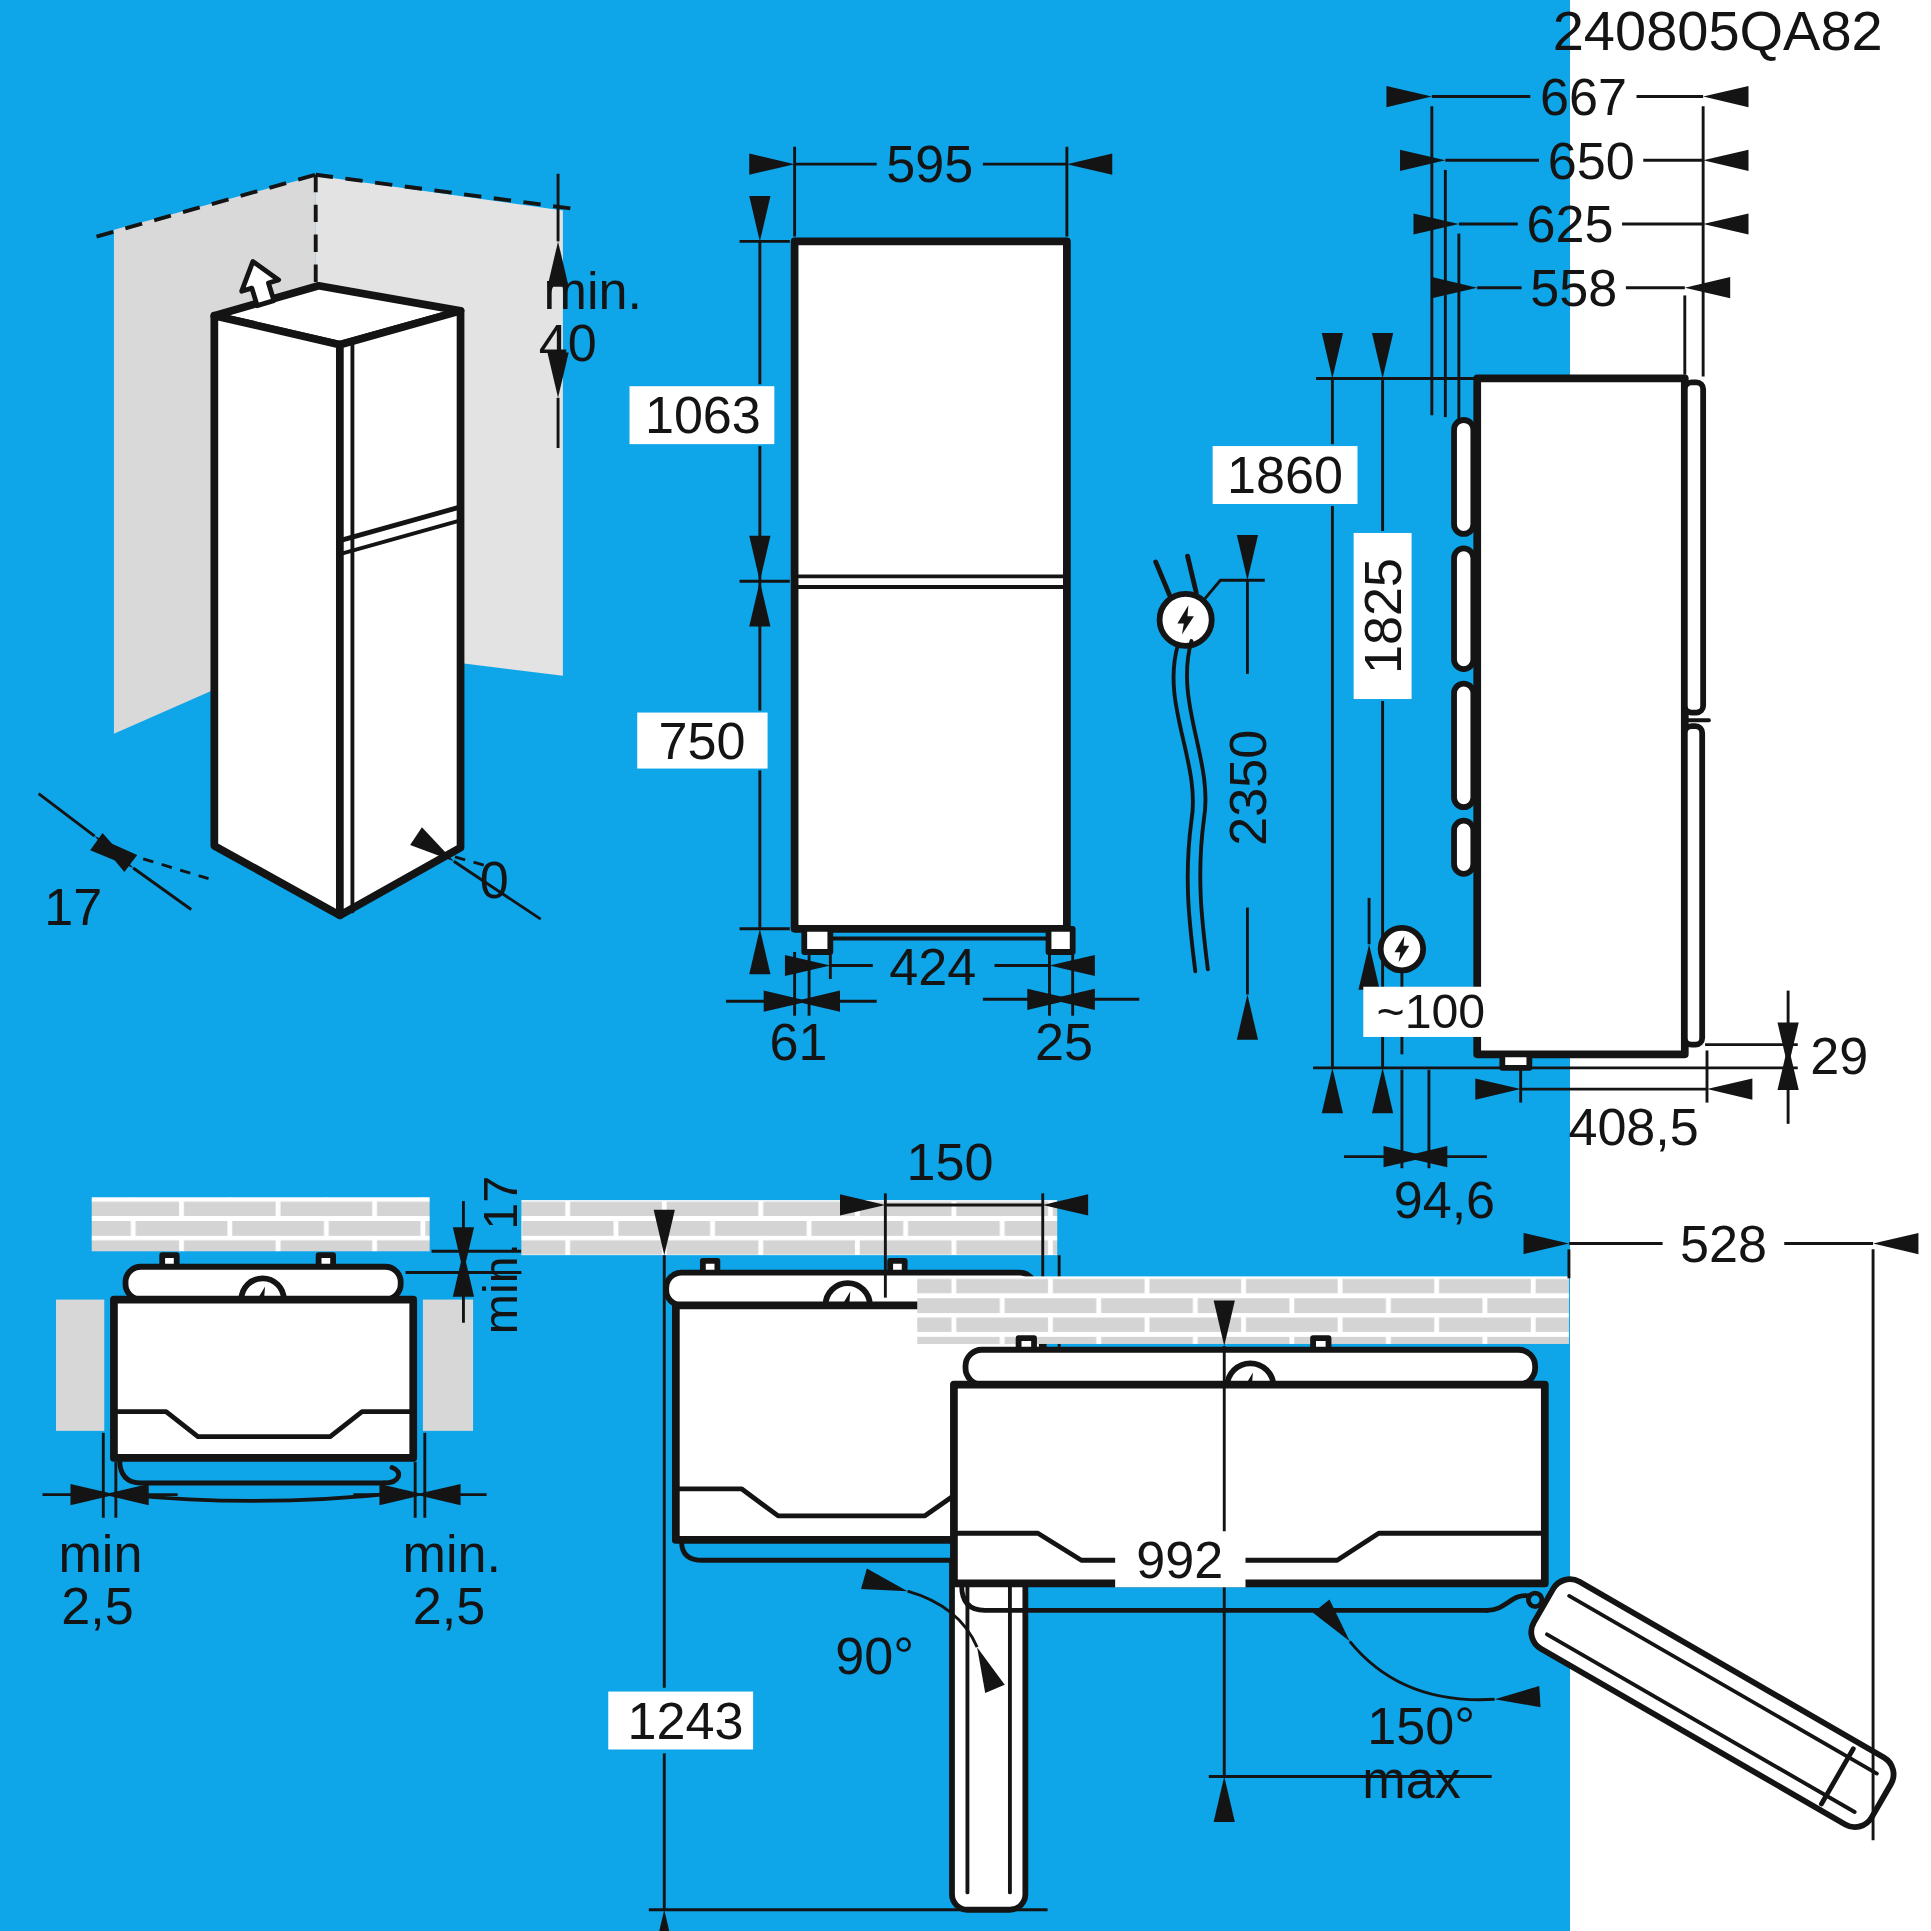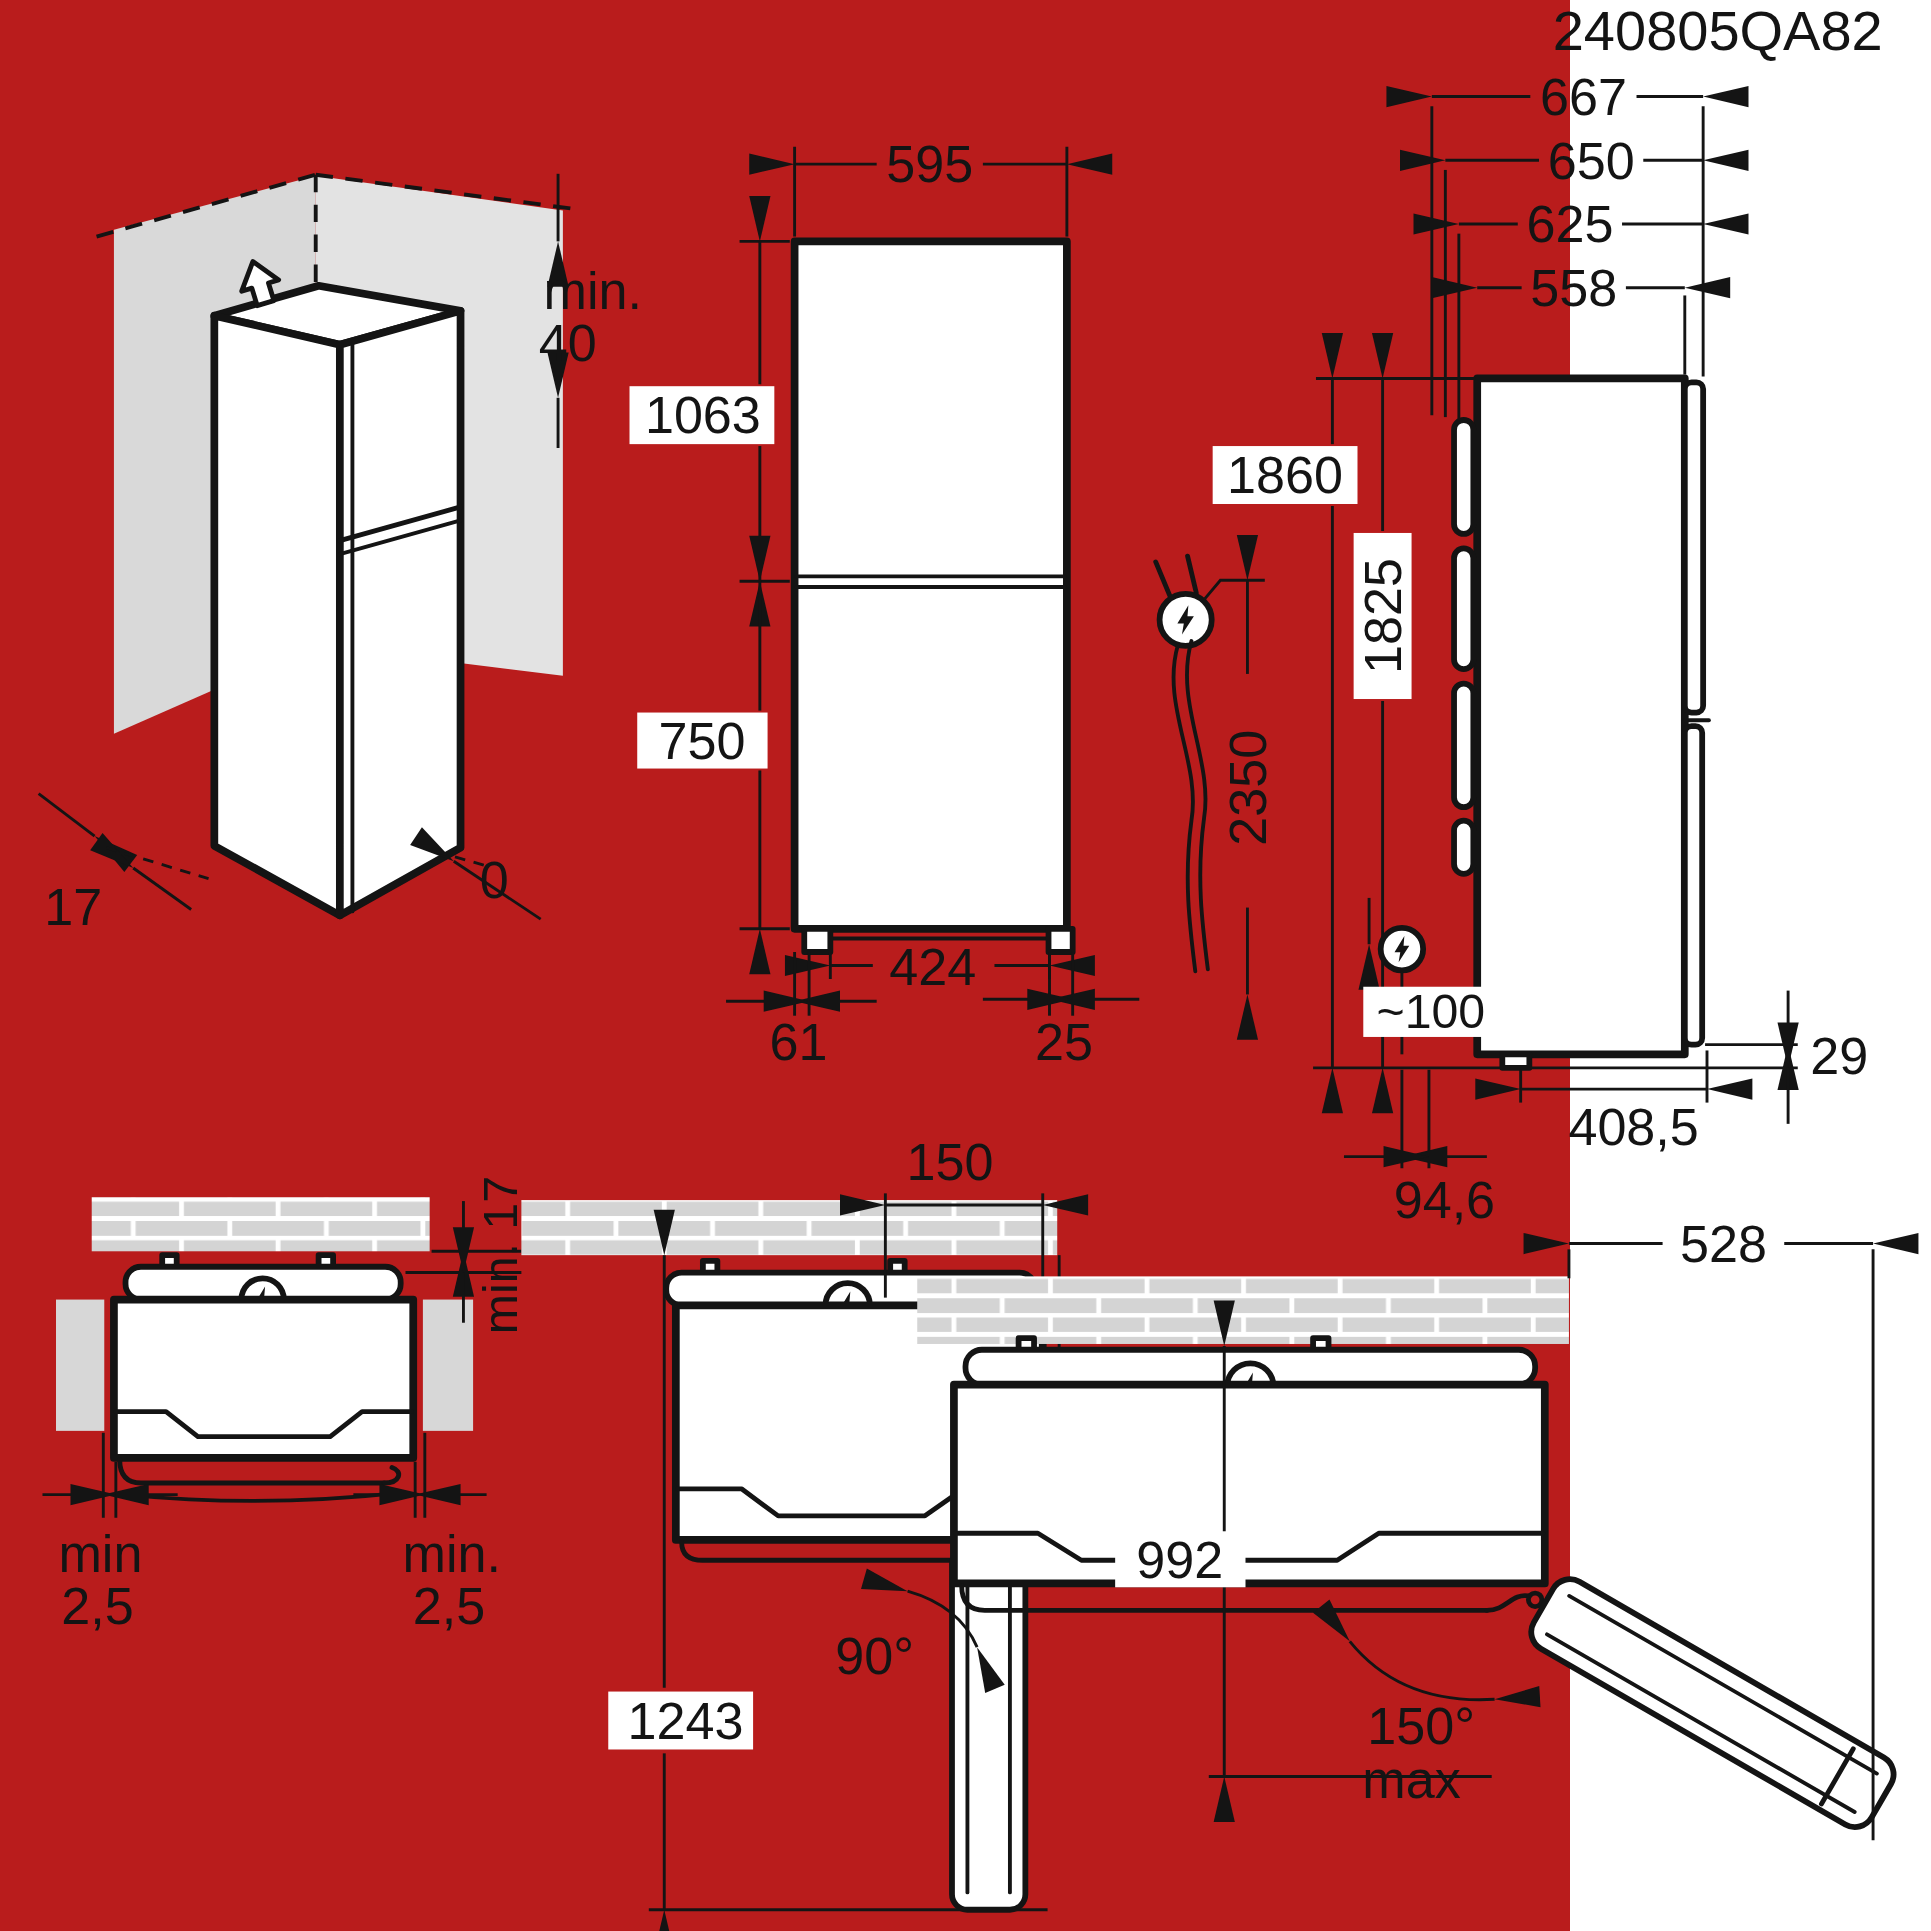--- a/index.html
+++ b/index.html
@@ -1,16 +1,16 @@
 <!DOCTYPE html>
 <html><head>
 <meta charset="utf-8">
 <style>
   html,body{margin:0;padding:0;background:#fff;}
-  .stage{width:1570px;height:1931px;background:#b91c1c;position:relative;}
+  .stage{width:1570px;height:1931px;background:#0ea5e9;position:relative;}
   svg{display:block;font-family:"Liberation Sans", sans-serif;}
   .dimline{stroke:#141414;stroke-width:3;fill:none;}
   .xline{stroke:#141414;stroke-width:3;fill:none;}
   .thick{stroke:#141414;stroke-width:8;fill:#fff;stroke-linejoin:round;}
   .med{stroke:#141414;stroke-width:6;fill:#fff;stroke-linejoin:round;stroke-linecap:round;}
   .med2{stroke:#141414;stroke-width:5;fill:none;stroke-linejoin:round;stroke-linecap:round;}
   .thin{stroke:#141414;stroke-width:4;fill:none;stroke-linecap:round;}
   .dash{stroke:#141414;stroke-width:4;fill:none;stroke-dasharray:18 13;}
   .dash2{stroke:#141414;stroke-width:3;fill:none;stroke-dasharray:11 9;}
   .dimtxt{font-size:54px;fill:#141414;text-anchor:middle;}

